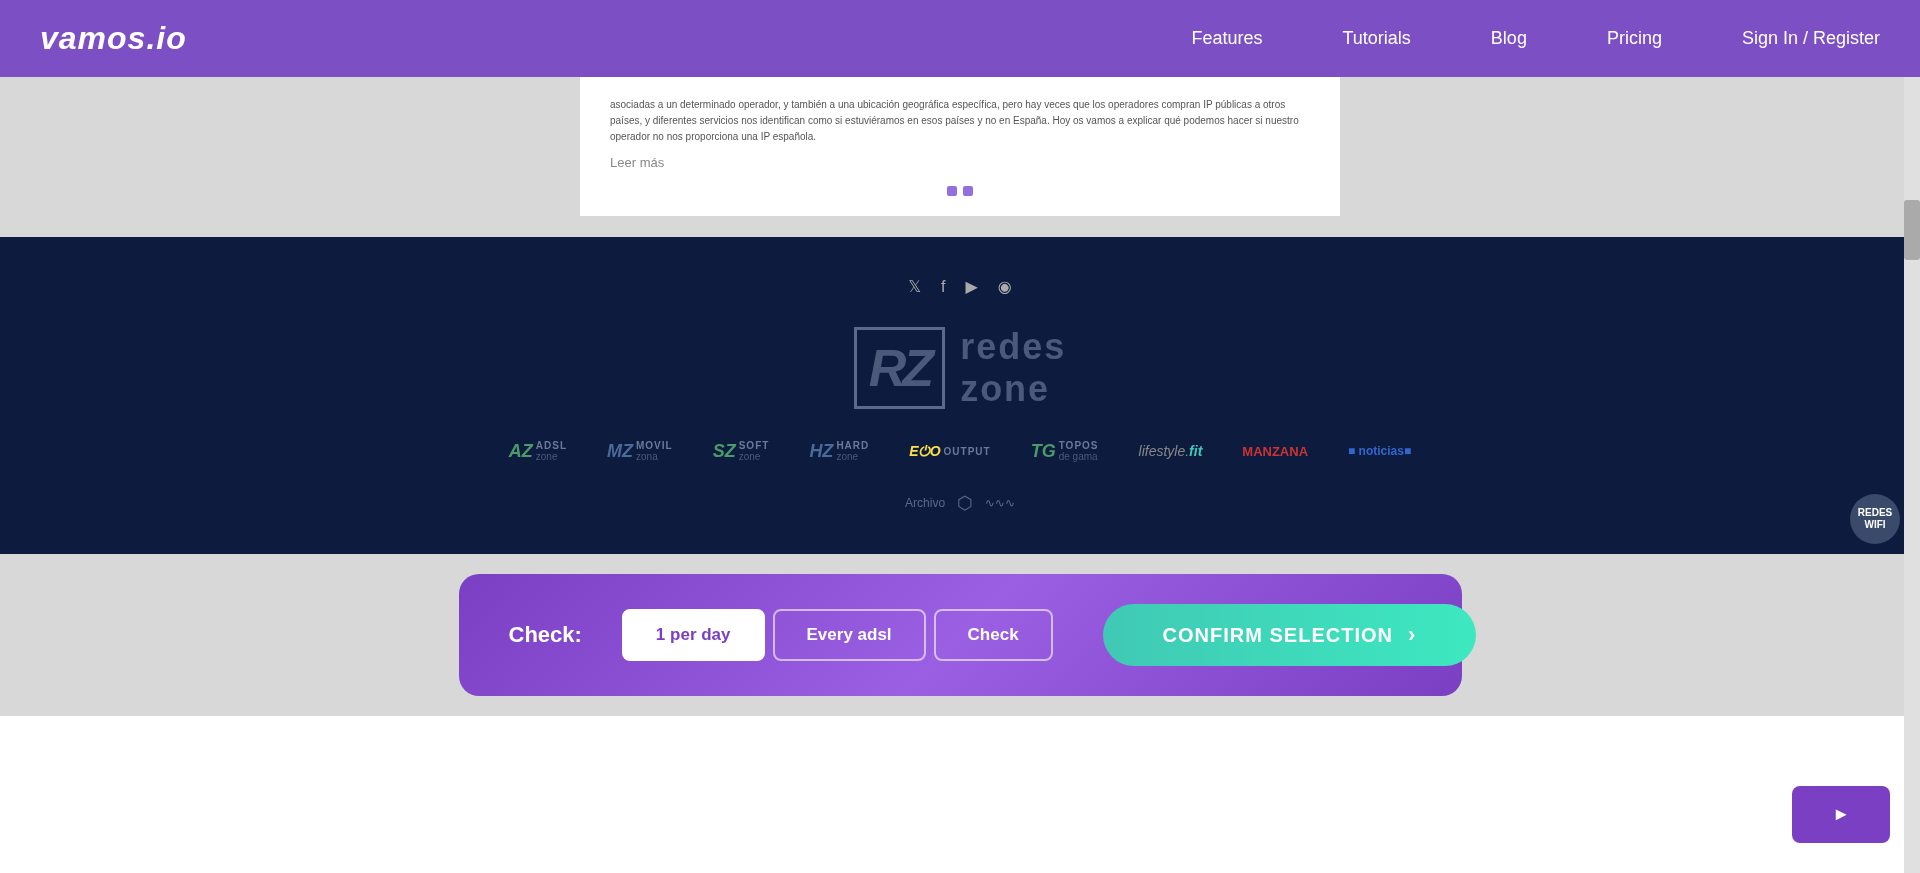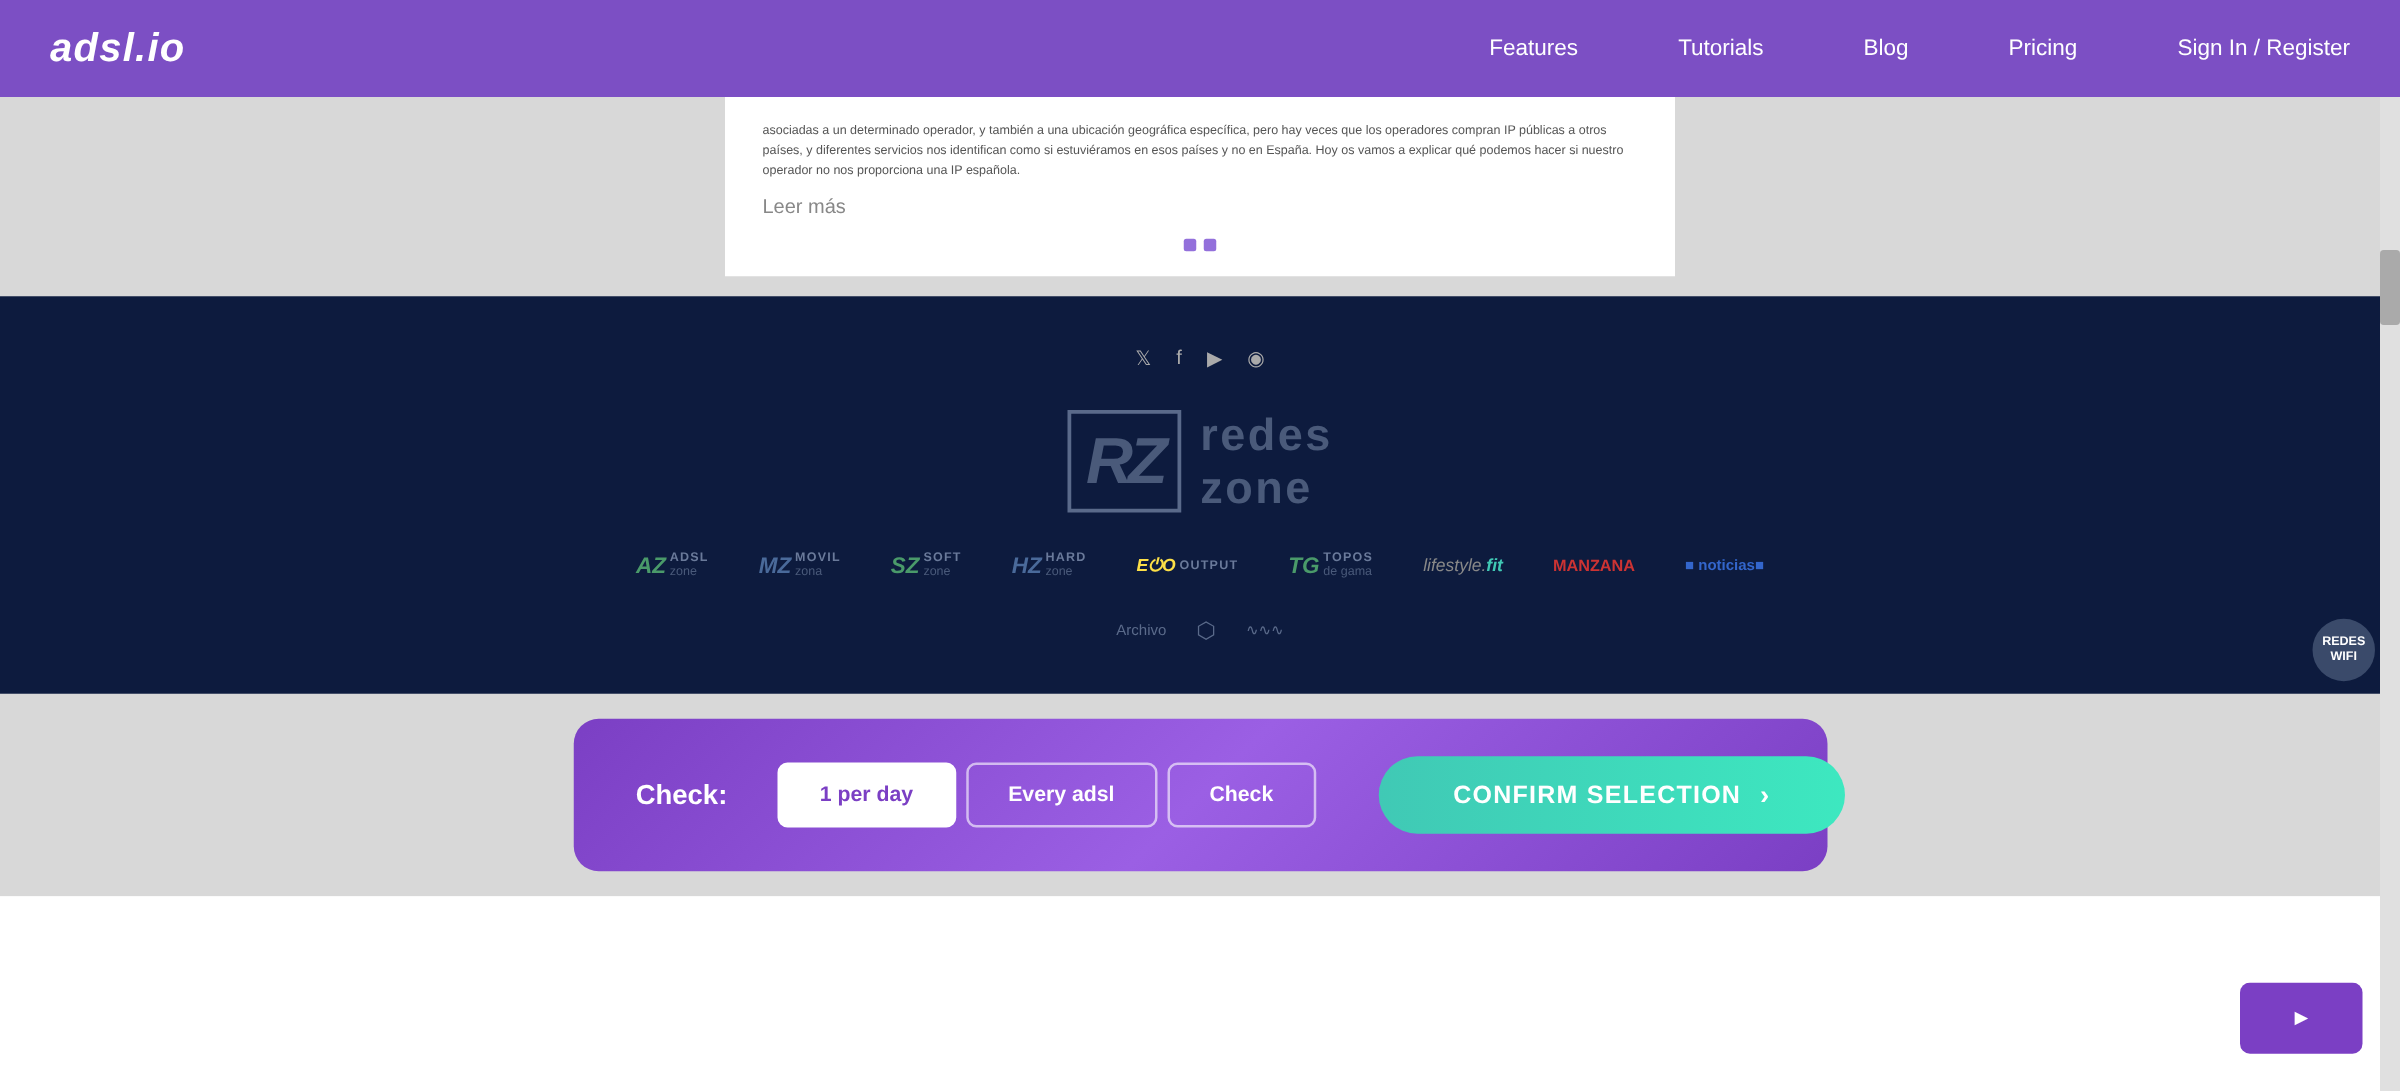--- a/index.html
+++ b/index.html
@@ -68,21 +68,21 @@
     }
 
     .article-text {
       color: #555;
       font-size: 10px;
       line-height: 1.6;
     }
 
     .leer-mas {
       color: #888;
-      font-size: 16px;
+      font-size: 13px;
       display: block;
       margin-top: 8px;
     }
 
     .pagination-dots {
       display: flex;
       justify-content: center;
       gap: 6px;
       margin-top: 12px;
     }
@@ -193,21 +193,21 @@
 
     .partner-sub {
       font-size: 10px;
       color: #4a5a7a;
       text-transform: lowercase;
     }
 
     
     .archive-row {
       display: flex;
-      gap: 24px;
+      gap: 12px;
       align-items: center;
       justify-content: center;
     }
 
     .archive-text {
       color: #5a6a8a;
       font-size: 12px;
     }
 
     
@@ -350,21 +350,21 @@
     
     .dark-section-wrapper {
       position: relative;
     }
   </style>
 </head>
 <body>
 
 <nav class="navbar">
   <div class="navbar-logo">
-    <span>adsl.io</span>
+    <span>vamos.io</span>
   </div>
   <div class="navbar-links">
     <a class="navbar-link">Features</a>
     <a class="navbar-link">Tutorials</a>
     <a class="navbar-link">Blog</a>
     <a class="navbar-link">Pricing</a>
     <a class="navbar-link">Sign In / Register</a>
   </div>
 </nav>
 

